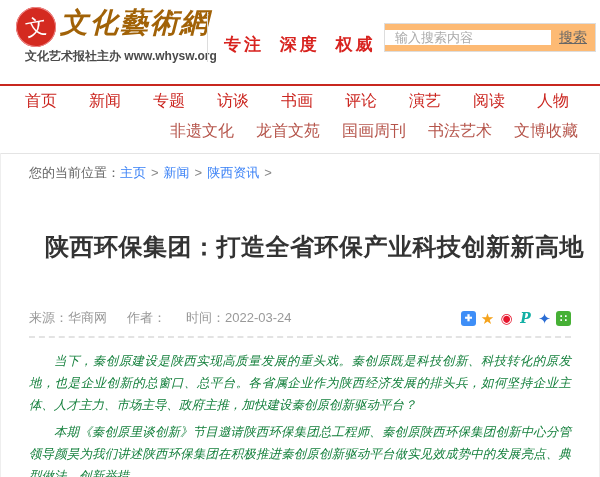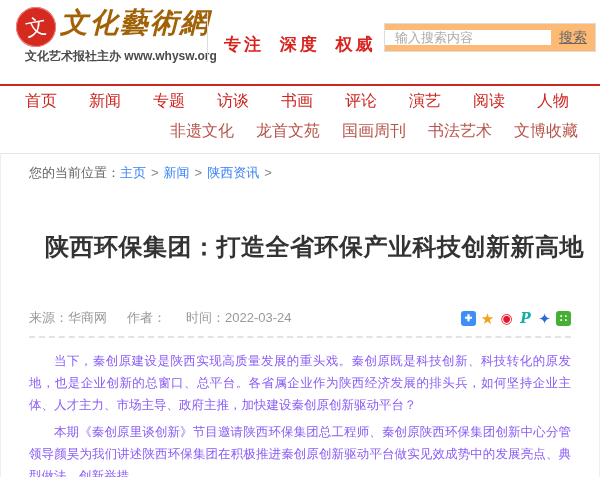--- a/index.html
+++ b/index.html
@@ -52,22 +52,22 @@
   .share-icons { margin-left:auto; display:flex; align-items:center; gap:4px; }
   .ic { width:15px; height:15px; display:inline-flex; align-items:center; justify-content:center;
         border-radius:3px; font-size:13px; line-height:1; cursor:pointer; }
   .ic-bshare { background:#3e8ef7; color:#fff; font-size:9px; font-weight:bold; }
   .ic-qzone  { color:#f5a31c; font-size:15px; }
   .ic-weibo  { color:#e6162d; font-size:14px; }
   .ic-tqq    { color:#13b0a5; font-weight:bold; font-style:italic; font-size:14px; font-family:"DejaVu Serif",serif; }
   .ic-compass{ color:#2b6dd4; font-size:15px; }
   .ic-wechat { background:#46b035; color:#fff; font-size:11px; font-weight:bold; }
   .divider { margin-top:9px; border-bottom:2px dashed #e3e3e3; }
-  .article p { margin-top:12px; font-size:12.5px; line-height:22px; color:#8b5cf6;
-        text-indent:2em; text-align:justify; }
+  .article p { margin-top:12px; font-size:12.5px; line-height:22px; color:#15803d;
+        text-indent:2em; text-align:justify;font-style:italic; }
   .article p + p { margin-top:5px; }
 </style>
 </head>
 <body>
 
 <div class="page">
 
   <header class="header">
     <div class="logo">
       <span class="seal">文</span>

